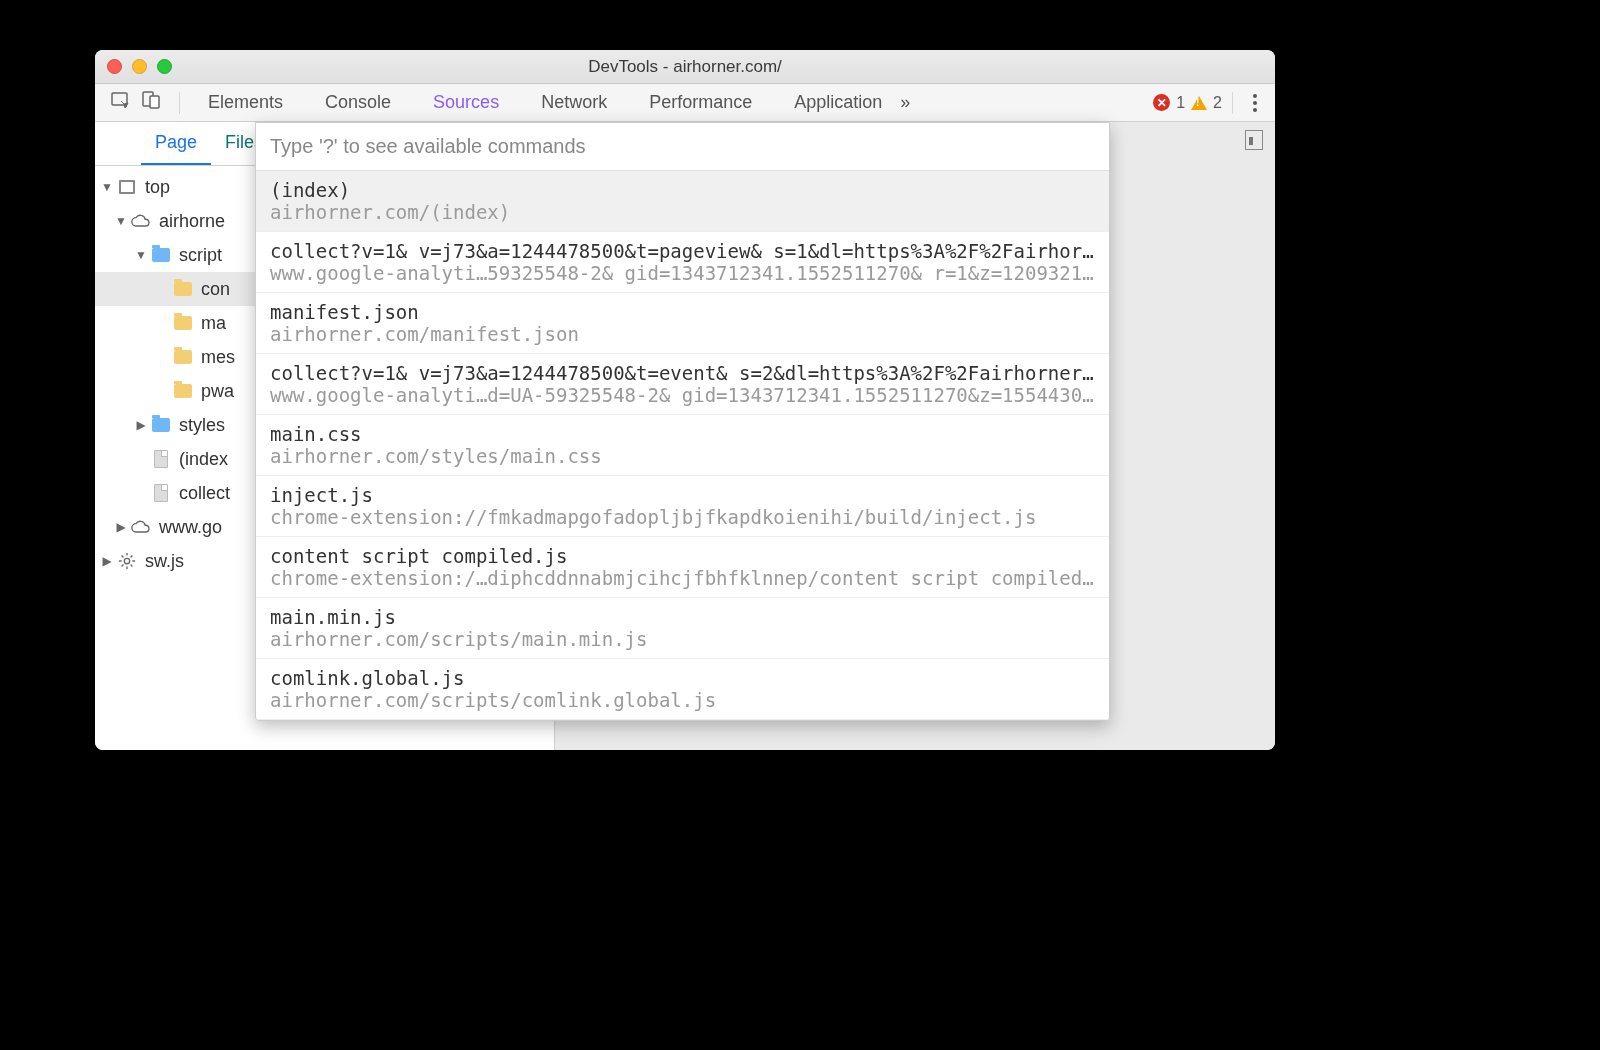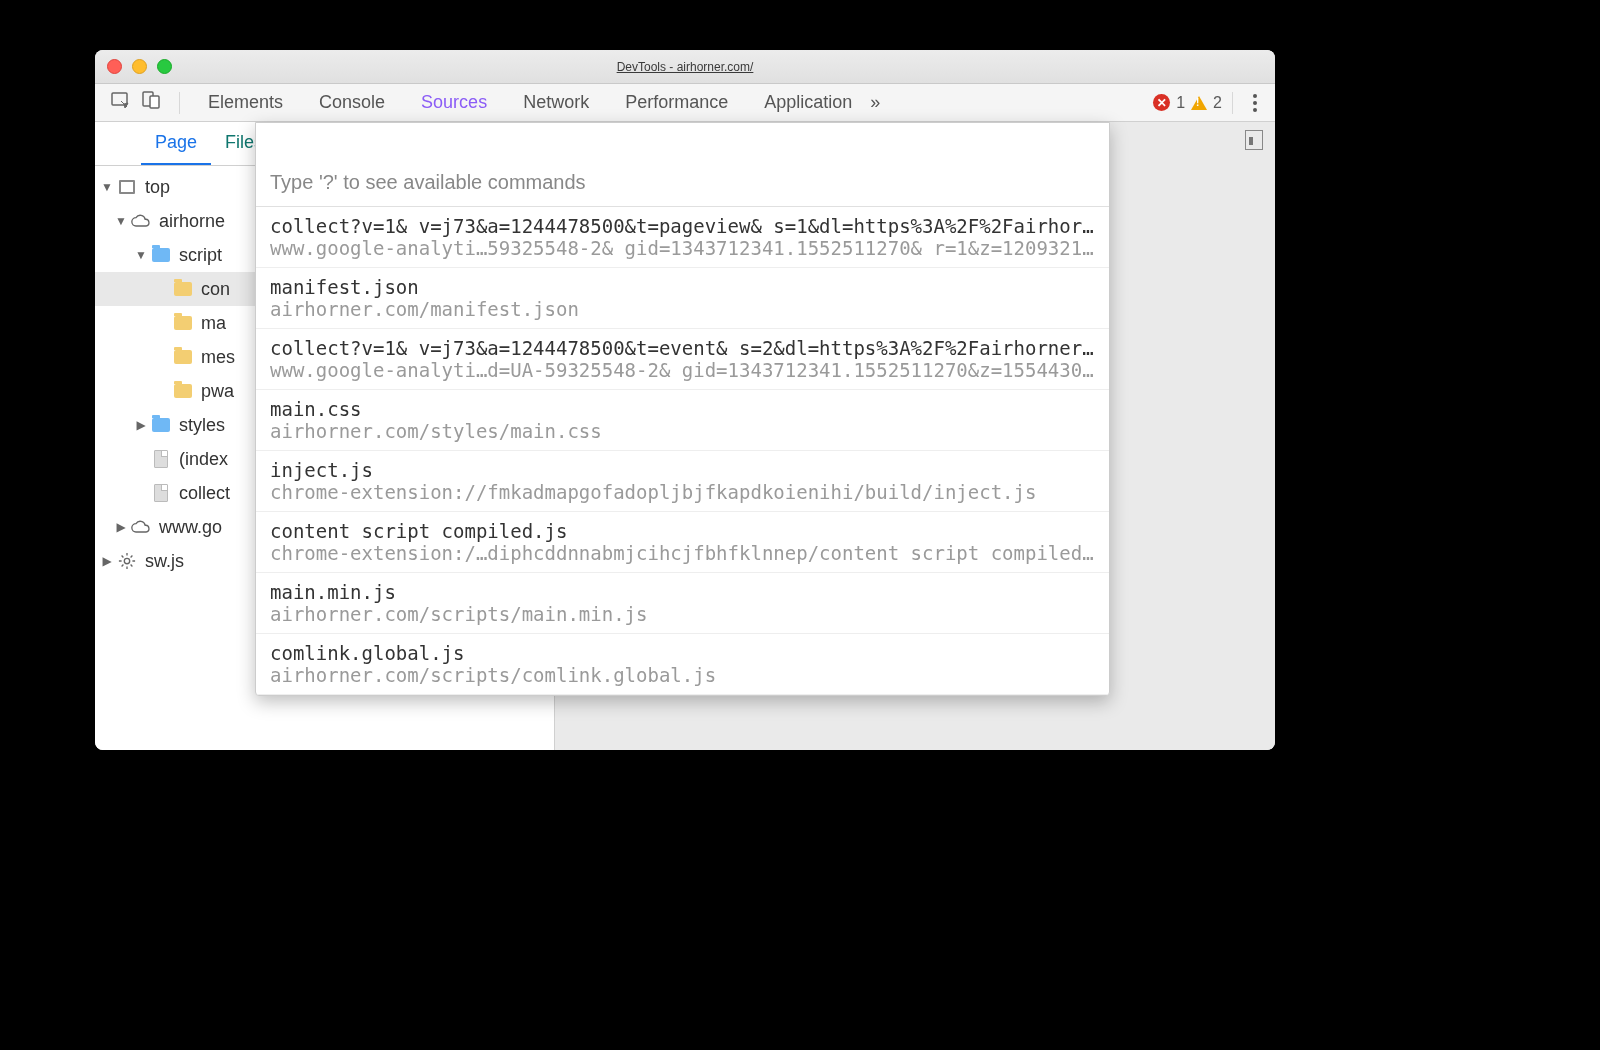--- a/index.html
+++ b/index.html
@@ -31,32 +31,32 @@
   border-bottom: 1px solid #c9c9c9;
   display: flex;
   align-items: center;
   position: relative;
 }
 .traffic { display: flex; gap: 10px; margin-left: 12px; }
 .tl { width: 15px; height: 15px; border-radius: 50%; }
 .tl.red { background:#ff5f57; border:1px solid #e0443e; }
 .tl.yel { background:#ffbd2e; border:1px solid #dea123; }
 .tl.grn { background:#28c940; border:1px solid #1aab29; }
-.title { position:absolute; left:0; right:0; text-align:center; font-size:12px; color:#3a3a3a; pointer-events:none;text-decoration:underline;}
+.title { position:absolute; left:0; right:0; text-align:center; font-size:17px; color:#3a3a3a; pointer-events:none;}
 .toolbar {
   height: 38px;
   border-bottom: 1px solid #d0d0d0;
   display:flex; align-items:center;
   padding: 0 8px;
   color:#5a5a5a;
   background:#f5f5f5;
 }
 .toolbar .tbicons { display:flex; gap:10px; padding:0 8px; }
 .toolbar .sep { width:1px; height:22px; background:#d8d8d8; margin:0 10px; }
-.tabs { display:flex; align-items:flex-start; gap:0; }
+.tabs { display:flex; align-items:flex-start; gap:6px; }
 .tab { padding: 8px 18px; font-size:18px; color:#555; cursor:pointer; }
 .tab.active { color:#8b5cf6; }
 .spacer { flex:1; }
 .errwarn { display:flex; align-items:center; gap:6px; font-size:16px; }
 .circleicon { width:17px; height:17px; border-radius:50%; background:#d93025; color:#fff; font-size:12px; display:inline-flex; align-items:center; justify-content:center; font-weight:bold; }
 .triicon { width:0; height:0; border-left:8px solid transparent; border-right:8px solid transparent; border-bottom:14px solid #f0a500; position:relative; }
 .triicon::after { content:"!"; position:absolute; left:-3px; top:1px; color:#fff; font-size:10px; font-weight:bold; }
 .kebab { margin:0 10px; display:flex; flex-direction:column; gap:3px;}
 .kebab span{ width:4px;height:4px;background:#555;border-radius:50%;}
 .content { flex:1; display:flex; position:relative; }
@@ -89,21 +89,20 @@
   border:1px solid #ccc;
   box-shadow: 0 6px 18px rgba(0,0,0,0.25);
   border-radius:0 0 4px 4px;
   z-index:10;
   overflow:hidden;
 }
 .cmd-input {
   width:100%; border:none; outline:none;
   padding:12px 14px; font-size:20px; color:#ef4444;
   font-family:inherit;
-  margin-top:36px;
 }
 .cmd-input::placeholder{color:#888;}
 .cmd-list { border-top:1px solid #e0e0e0; max-height:560px; overflow:hidden;}
 .cmd-item { padding:8px 14px; border-bottom:1px solid #eee; cursor:pointer;}
 .cmd-item.hl { background:#f0f0f0; }
 .cmd-title { font-family: ui-monospace,Menlo,Consolas,monospace; font-size:19px; color:#333; white-space:nowrap; overflow:hidden; text-overflow:ellipsis;}
 .cmd-sub { font-family: ui-monospace,Menlo,Consolas,monospace; font-size:19px; color:#9a9a9a; white-space:nowrap; overflow:hidden; text-overflow:ellipsis;}
 .chev{font-size:18px;color:#555;}
 </style>
 </head>
@@ -259,20 +258,24 @@
           </div>
         </div>
     </div>
     <div class="main">
       <div class="togglepane"></div>
     </div>
 
     <div class="command-overlay">
       <input class="cmd-input" placeholder="Type '?' to see available commands" style="">
       <div class="cmd-list">
+          <div class="cmd-item hl">
+            <div class="cmd-title">(index)</div>
+            <div class="cmd-sub">airhorner.com/(index)</div>
+          </div>
           <div class="cmd-item">
             <div class="cmd-title">collect?v=1&amp;_v=j73&amp;a=1244478500&amp;t=pageview&amp;_s=1&amp;dl=https%3A%2F%2Fairhorne…</div>
             <div class="cmd-sub">www.google-analyti…59325548-2&amp;_gid=1343712341.1552511270&amp;_r=1&amp;z=1209321386</div>
           </div>
           <div class="cmd-item">
             <div class="cmd-title">manifest.json</div>
             <div class="cmd-sub">airhorner.com/manifest.json</div>
           </div>
           <div class="cmd-item">
             <div class="cmd-title">collect?v=1&amp;_v=j73&amp;a=1244478500&amp;t=event&amp;_s=2&amp;dl=https%3A%2F%2Fairhorner.c…</div>

